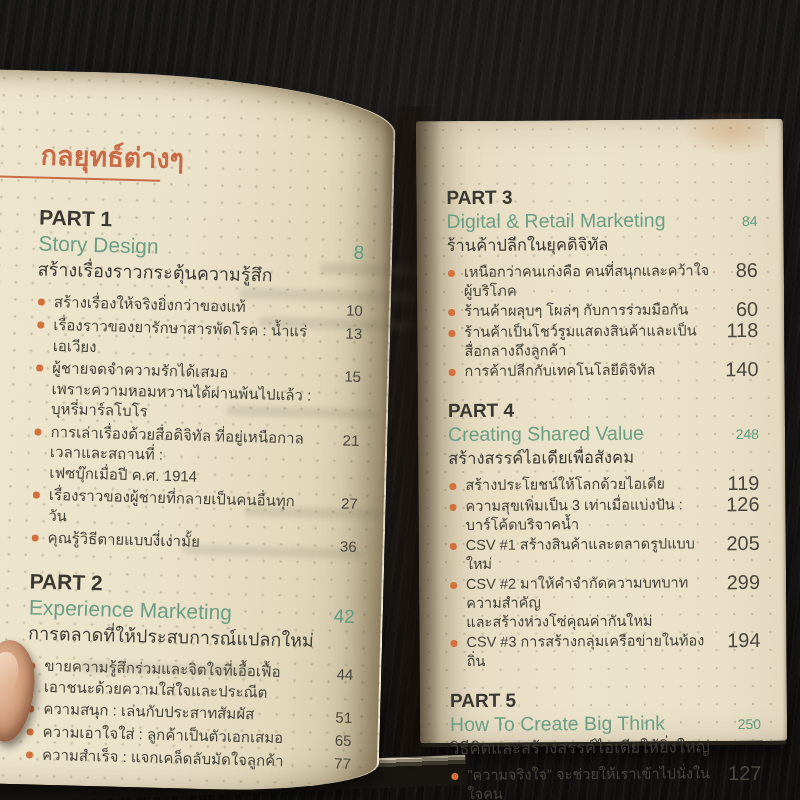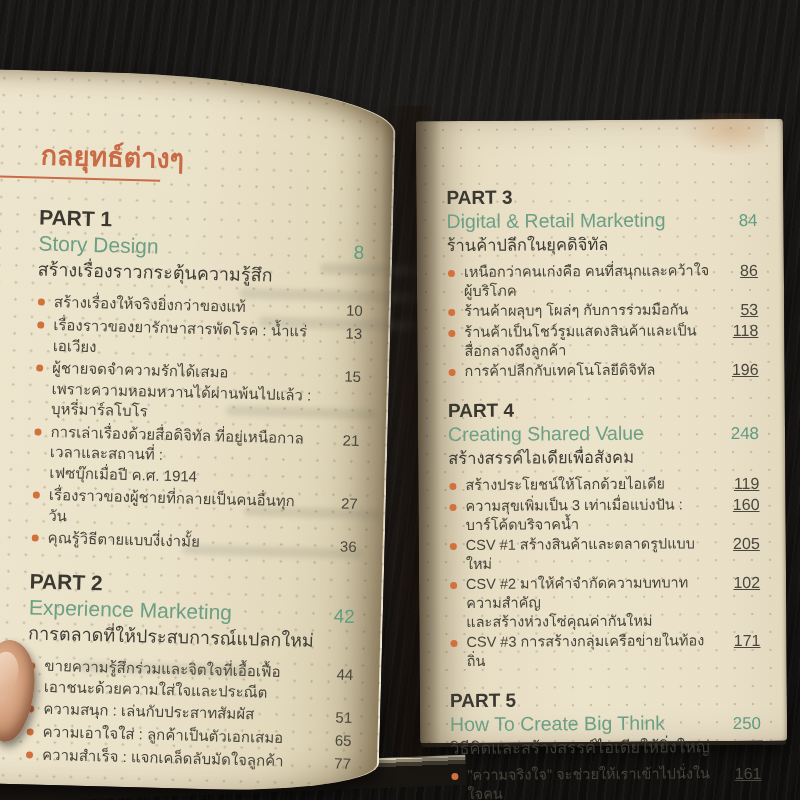--- a/index.html
+++ b/index.html
@@ -80,24 +80,24 @@
   .page-left .tnum{font-size:19px;}
   .page-left .tth{font-size:18px;line-height:25px;margin-bottom:9px;}
   .page-left .itext{font-size:15px;line-height:20.5px;}
   .page-left .inum{font-size:15px;line-height:21px;}
   .page-left .item{margin-bottom:2px;}
   .page-left .section{margin-top:31px;}
   .page-left .section + .section{margin-top:19px;}
   
   .page-right .part{font-size:19px;line-height:22px;}
   .page-right .ten,.page-right .tnum{font-size:19.5px;line-height:24px;}
-  .page-right .tnum{font-size:17px;}
+  .page-right .tnum{font-size:14px;}
   .page-right .tth{font-size:16.5px;line-height:21px;margin-bottom:7px;}
   .page-right .itext{font-size:14.5px;line-height:19px;}
-  .page-right .inum{font-size:16px;line-height:19.5px;text-decoration:underline;}
+  .page-right .inum{font-size:20px;line-height:19.5px;}
   .page-right .item{margin-bottom:1px;}
   .page-right .section + .section{margin-top:19px;}
 </style>
 </head>
 <body>
 
 <div class="scene">
 
   <div class="stack-left"></div>
 
@@ -196,80 +196,80 @@
       </div>
       <div class="tth">ร้านค้าปลีกในยุคดิจิทัล</div>
       <div class="item">
         <span class="bullet"></span>
         <span class="itext"><span>เหนือกว่าคนเก่งคือ คนที่สนุกและคว้าใจผู้บริโภค</span></span>
         <span class="inum">86</span>
       </div>
       <div class="item">
         <span class="bullet"></span>
         <span class="itext"><span>ร้านค้าผลุบๆ โผล่ๆ กับการร่วมมือกัน</span></span>
-        <span class="inum">53</span>
+        <span class="inum">60</span>
       </div>
       <div class="item">
         <span class="bullet"></span>
         <span class="itext"><span>ร้านค้าเป็นโชว์รูมแสดงสินค้าและเป็นสื่อกลางถึงลูกค้า</span></span>
         <span class="inum">118</span>
       </div>
       <div class="item">
         <span class="bullet"></span>
         <span class="itext"><span>การค้าปลีกกับเทคโนโลยีดิจิทัล</span></span>
-        <span class="inum">196</span>
+        <span class="inum">140</span>
       </div>
     </div>
 
     <div class="section">
       <div class="part">PART 4</div>
       <div class="trow">
         <span class="ten">Creating Shared Value</span>
         <span class="tnum">248</span>
       </div>
       <div class="tth">สร้างสรรค์ไอเดียเพื่อสังคม</div>
       <div class="item">
         <span class="bullet"></span>
         <span class="itext"><span>สร้างประโยชน์ให้โลกด้วยไอเดีย</span></span>
         <span class="inum">119</span>
       </div>
       <div class="item">
         <span class="bullet"></span>
         <span class="itext"><span>ความสุขเพิ่มเป็น 3 เท่าเมื่อแบ่งปัน : บาร์โค้ดบริจาคน้ำ</span></span>
-        <span class="inum">160</span>
+        <span class="inum">126</span>
       </div>
       <div class="item">
         <span class="bullet"></span>
         <span class="itext"><span>CSV #1 สร้างสินค้าและตลาดรูปแบบใหม่</span></span>
         <span class="inum">205</span>
       </div>
       <div class="item">
         <span class="bullet"></span>
         <span class="itext"><span>CSV #2 มาให้คำจำกัดความบทบาทความสำคัญ</span><br>
           <span>และสร้างห่วงโซ่คุณค่ากันใหม่</span></span>
-        <span class="inum">102</span>
+        <span class="inum">299</span>
       </div>
       <div class="item">
         <span class="bullet"></span>
         <span class="itext"><span>CSV #3 การสร้างกลุ่มเครือข่ายในท้องถิ่น</span></span>
-        <span class="inum">171</span>
+        <span class="inum">194</span>
       </div>
     </div>
 
     <div class="section">
       <div class="part">PART 5</div>
       <div class="trow">
         <span class="ten">How To Create Big Think</span>
         <span class="tnum">250</span>
       </div>
       <div class="tth">วิธีคิดและสร้างสรรค์ไอเดียให้ยิ่งใหญ่</div>
       <div class="item">
         <span class="bullet"></span>
         <span class="itext"><span>"ความจริงใจ" จะช่วยให้เราเข้าไปนั่งในใจคน</span></span>
-        <span class="inum">161</span>
+        <span class="inum">127</span>
       </div>
       <div class="item">
 
         <span class="itext"></span>
         <span class="inum">189</span>
       </div>
 
     </div>
   </div>
 

